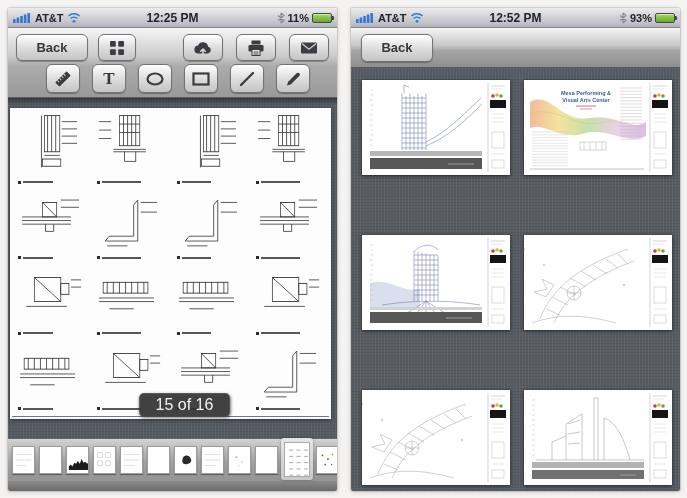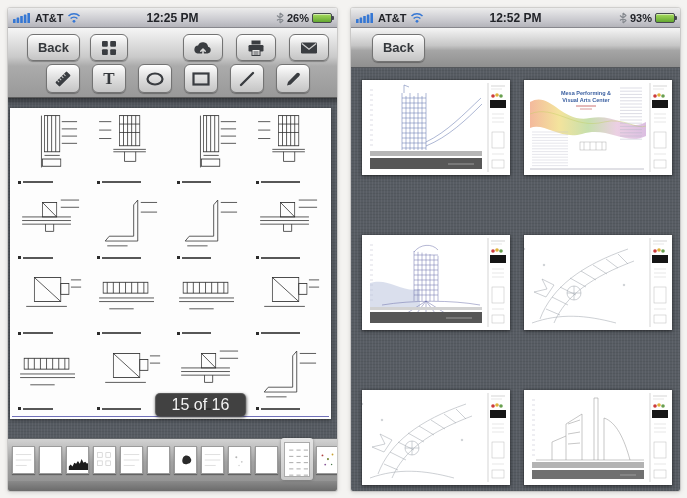--- a/index.html
+++ b/index.html
@@ -48,21 +48,21 @@
   .tb-row { display:flex; align-items:center; height:31px; }
   .tb-row2 { justify-content:flex-end; gap:12px; padding-right:19px; }
   .tb-spacer { flex:1; }
   .tb-btn {
     height:27px; border-radius:6px; border:1px solid #737373;
     background:linear-gradient(#ffffff, #dedede 50%, #c4c4c4);
     box-shadow:inset 0 1px 0 rgba(255,255,255,.85), 0 1px 1px rgba(0,0,0,.3);
     display:flex; align-items:center; justify-content:center;
     color:#35383c; font-weight:bold; cursor:default;
   }
-  .tb-back { width:53px; font-size:13px;margin-left:11px; }
+  .tb-back { width:72px; font-size:13px; }
   .tb-sq { width:38px; margin-left:10px; }
   .tb-act { width:40px; margin-left:13px; }
   .tb-tool { width:34px; height:29px; }
   .tb-btn svg { display:block; }
   .tool-T { font-family:"Liberation Serif", serif; font-size:17px; font-weight:bold; line-height:1; }
 
   
   .doc-area {
     position:relative; height:340px;
     background-color:#565b62;
@@ -80,21 +80,21 @@
   .page-grid {
     position:absolute; left:2px; right:2px; top:3px; bottom:6px;
     display:grid; grid-template-columns:repeat(4,1fr); grid-auto-rows:1fr;
   }
   .cell { position:relative; padding:1px 2px; }
   .cell svg { width:100%; height:calc(100% - 6px); display:block; }
   .cap { height:5px; display:flex; align-items:center; gap:2px; padding-left:4px; }
   .cap-num { width:3px; height:3px; background:#2c2c2c; flex:none; }
   .cap-line { height:2px; background:#3a3a3a; opacity:.85; }
   .page-indicator {
-    position:absolute; left:50%; bottom:21px; transform:translateX(-50%); margin-left:28px;
+    position:absolute; left:50%; bottom:21px; transform:translateX(-50%); margin-left:12px;
     background:rgba(44,44,44,.90); border-radius:5px; padding:3px 17px;
     color:#f2f2f2; font-size:16px; white-space:nowrap;
     box-shadow:0 1px 3px rgba(0,0,0,.5), inset 0 0 0 1px rgba(255,255,255,.12);
     z-index:4;
   }
 
   
   .thumb-strip {
     height:43px; display:flex; align-items:center; gap:4px; padding:0 4px;
     background:linear-gradient(#d2d2d2, #a2a2a2 55%, #949494);
@@ -152,21 +152,21 @@
             <path d="M3.6,6.5 a5,5 0 0 1 6.8,0"></path>
           </g>
         <circle cx="7" cy="9.3" r="1.4" fill="#3577d4"></circle>
       </svg>
     </div>
     <div class="sb-time">12:25 PM</div>
     <div class="sb-right">
       <svg width="8" height="12" viewBox="0 0 8 12">
         <path d="M4,1 L4,11 M4,1 L7,3.5 L1,8.5 M1,3.5 L7,8.5 L4,11" stroke="#85898f" stroke-width="1.1" fill="none" stroke-linejoin="round"></path>
       </svg>
-      <span>26%</span>
+      <span>11%</span>
       <div class="battery"></div>
     </div>
   </div>
 
   <div class="toolbar-left">
     <div class="tb-row">
       <div class="tb-btn tb-back">
         <span>Back</span>
       </div>
       <div class="tb-btn tb-sq">

